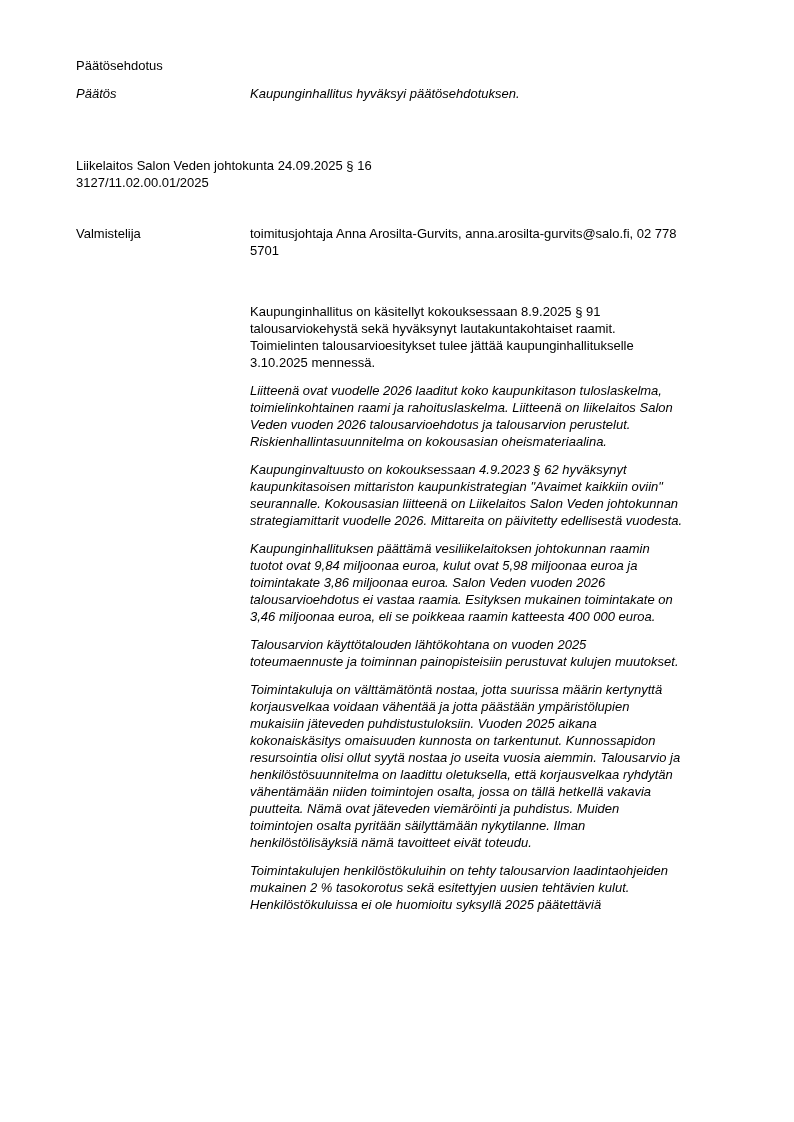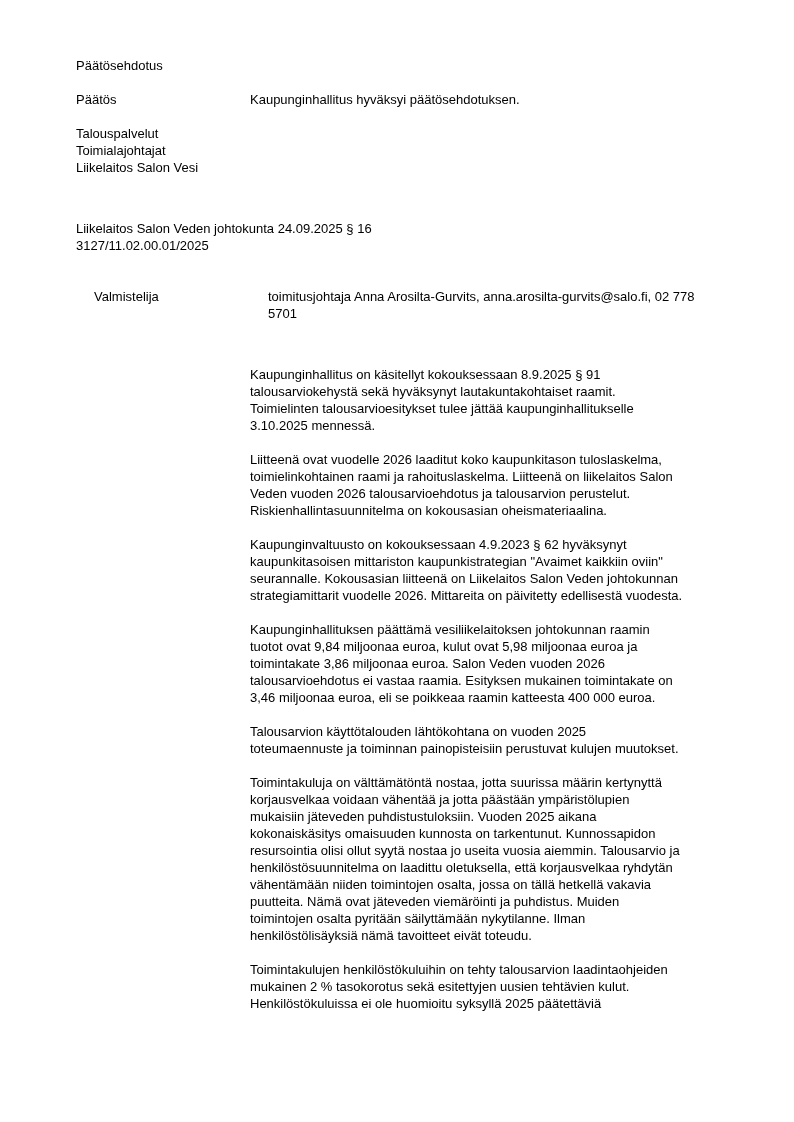--- a/index.html
+++ b/index.html
@@ -28,42 +28,39 @@
   .value-col {
     width: 544px;
     white-space: pre-line;
   }
   .full-line { white-space: pre-line; }
   .para {
     margin-left: 174px;
     width: 544px;
     white-space: pre-line;
   }
-  .mt-1 { margin-top: 17px; }  
+  .mt-1 { margin-top: 11px; font-style: italic; }  
   .mt-2 { margin-top: 44px; }  
-  .mt-3 { margin-top: 34px; margin-left: 18px; }
+  .mt-3 { margin-top: 34px; }
 </style>
 </head>
 <body>
 
 <div class="page">
 
   <div class="field-row">
     <div class="label-col">Päätösehdotus</div>
   </div>
 
   <div class="field-row mt-1">
     <div class="label-col">Päätös</div>
     <div class="value-col">Kaupunginhallitus hyväksyi päätösehdotuksen.</div>
   </div>
 
   <div class="field-row mt-1">
-    <div class="value-col">Talouspalvelut
-Toimialajohtajat
-Liikelaitos Salon Vesi</div>
   </div>
 
   <div class="full-line mt-2">Liikelaitos Salon Veden johtokunta 24.09.2025 § 16</div>
   <div class="full-line">3127/11.02.00.01/2025</div>
 
   <div class="field-row mt-3">
     <div class="label-col">Valmistelija</div>
     <div class="value-col">toimitusjohtaja Anna Arosilta-Gurvits, anna.arosilta-gurvits@salo.fi, 02 778
 5701</div>
   </div>

